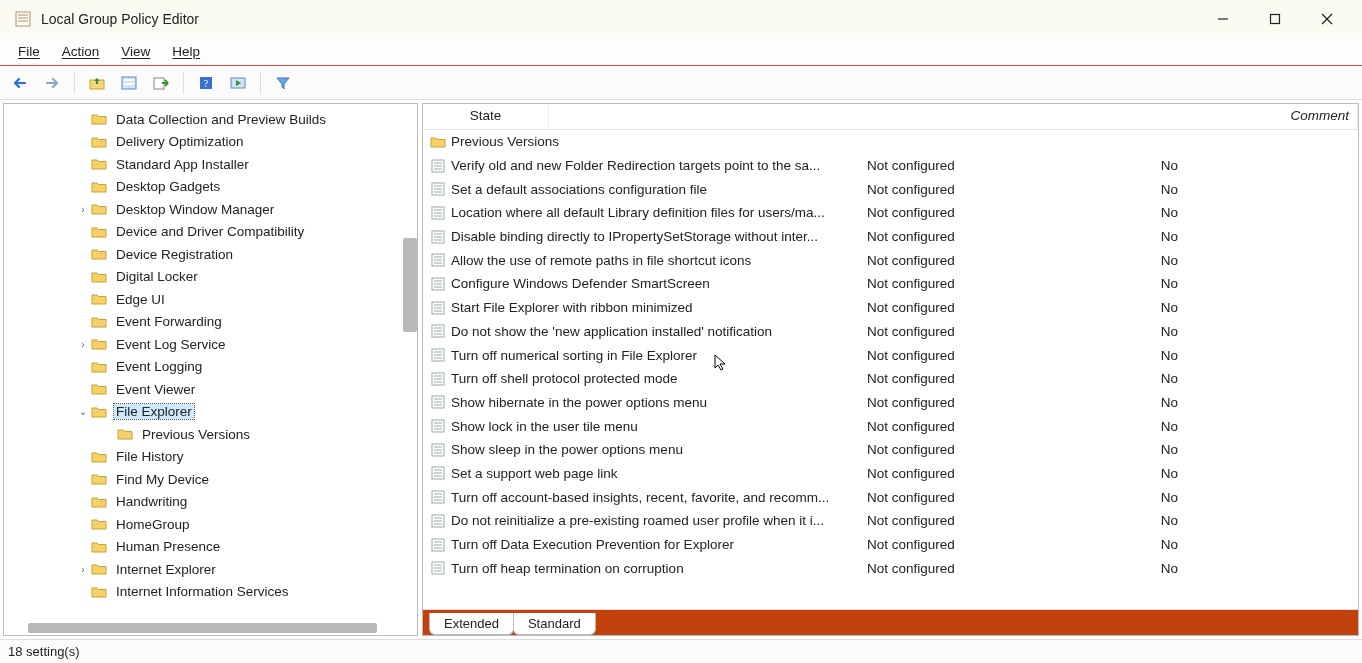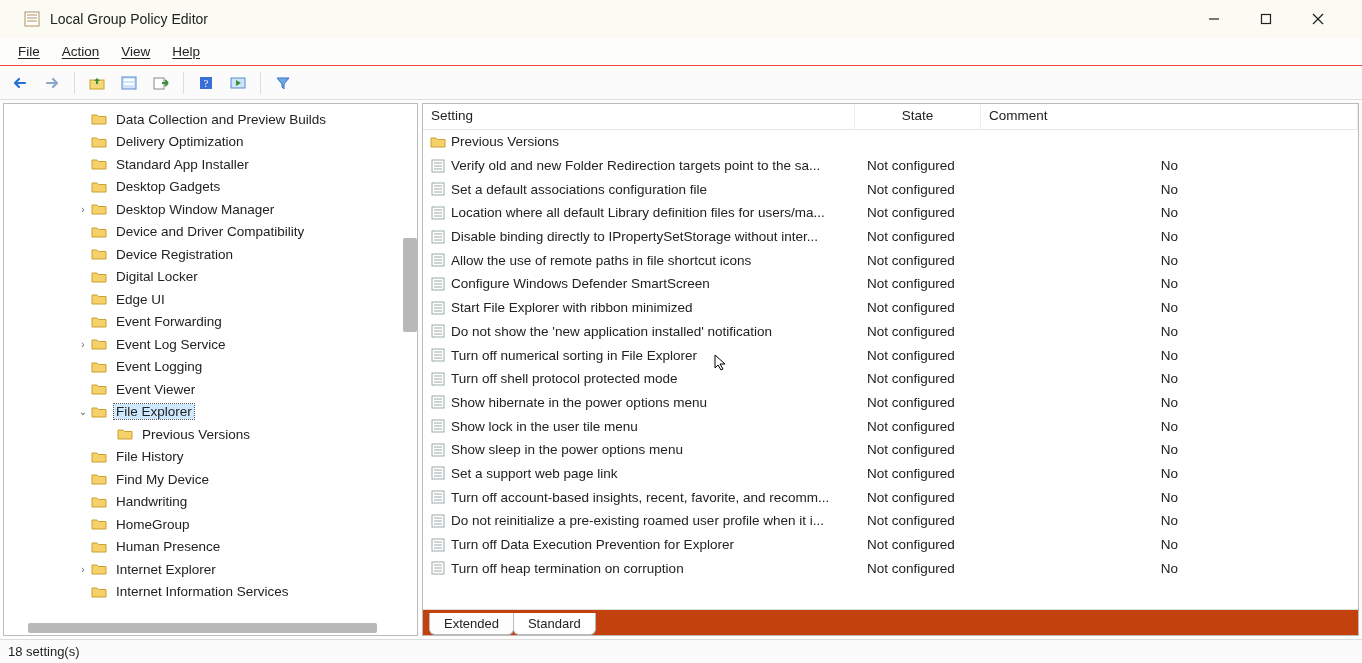--- a/index.html
+++ b/index.html
@@ -11,21 +11,21 @@
   height: 663px;
   overflow: hidden;
   display: flex;
   flex-direction: column;
   color: #222;
 }
 .titlebar {
   height: 38px;
   display: flex;
   align-items: center;
-  padding: 0 18px;
+  padding: 0 9px;
   background: #fbfbf3;
 }
 .titlebar .app-icon {
   width: 20px; height: 20px;
   margin: 0 8px 0 4px;
   display: inline-flex; align-items: center; justify-content: center;
 }
 .titlebar .app-title { font-size: 14px; color: #222; }
 .window-controls { margin-left: auto; display: flex; }
 .window-controls .wc {
@@ -124,21 +124,21 @@
   height: 26px;
   border-bottom: 1px solid #e5e5e5;
   font-size: 13.5px;
 }
 .list-header .col {
   padding: 4px 8px;
   border-right: 1px solid #eee;
 }
 .col-setting { width: 432px; }
 .col-state { width: 126px; text-align: center; }
-.col-comment { flex: 1; text-align: left; }
+.col-comment { flex: 1; text-align: right; font-style: italic; }
 .list-body { flex: 1; overflow: hidden; }
 .list-row {
   display: flex; height: 23.7px; align-items: center;
   font-size: 13.5px;
 }
 .list-row .cell-setting {
   width: 432px; display: flex; align-items: center; padding-left: 6px;
   overflow: hidden; white-space: nowrap;
 }
 .list-row .cell-setting .text { overflow: hidden; text-overflow: ellipsis; }
@@ -472,21 +472,20 @@
         </div>
       <div class="tree-vscroll"></div>
     </div>
     <div class="tree-hscroll">
       <div class="thumb"></div>
     </div>
   </div>
 
   <div class="panel list-panel">
     <div class="list-header">
-      <div class="col col-setting">Setting</div>
       <div class="col col-state">State</div>
       <div class="col col-comment">Comment</div>
     </div>
     <div class="list-body" id="list-body">
         <div class="list-row">
           <div class="cell-setting">
             <span class="item-icon">
               <svg width="16" height="14">
                 <path d="M1 3 L6 3 L7.5 4.5 L15 4.5 L15 12 L1 12 Z" fill="#f6d06b" stroke="#caa22e"></path>
               </svg>

